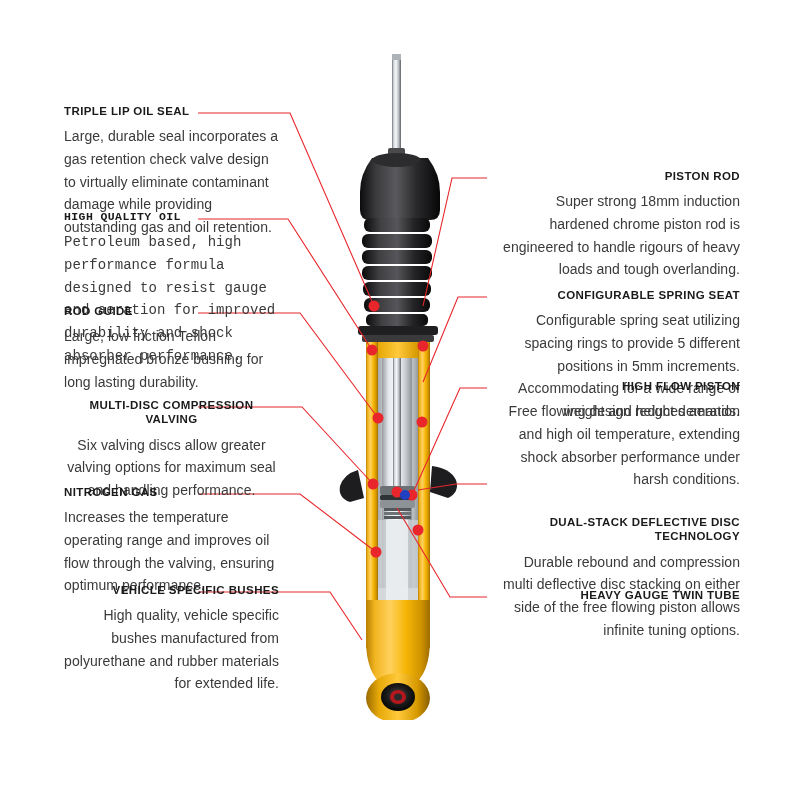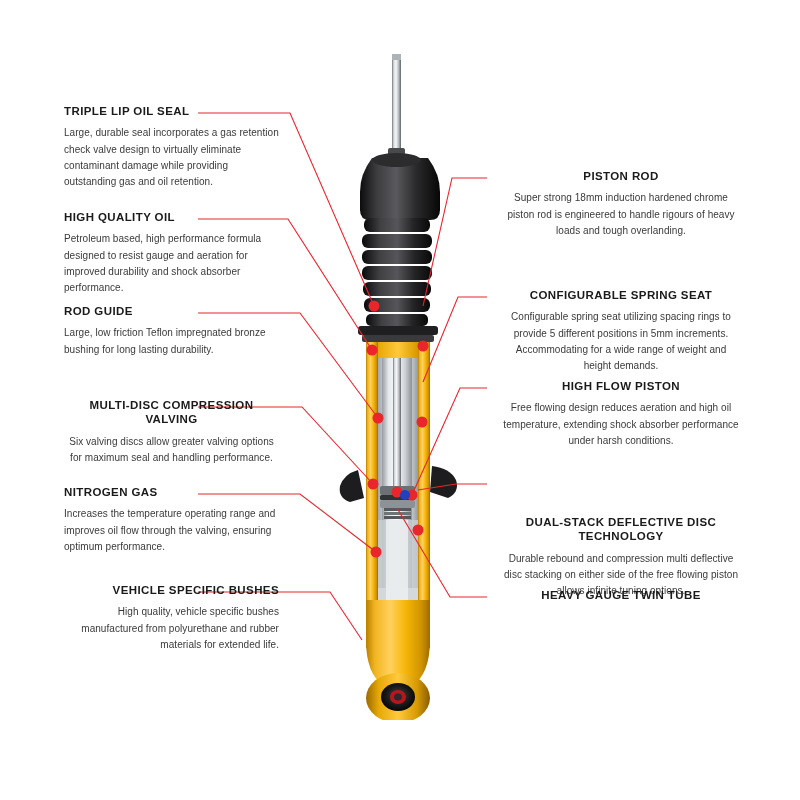--- a/index.html
+++ b/index.html
@@ -19,32 +19,32 @@
     position: absolute;
     left: 0; top: 0;
     width: 800px;
     height: 800px;
   }
   .callout {
     position: absolute;
     width: 215px;
   }
   .callout.left { text-align: left; }
-  .callout.right { text-align: center; }
+  .callout.right { text-align: right; }
   .callout .title {
     font-size: 11.5px;
     font-weight: bold;
     letter-spacing: 0.4px;
     line-height: 1.25;
     text-transform: uppercase;
     color: #1a1a1a;
     margin-bottom: 7px;
   }
   .callout .body {
-    font-size: 10px;
+    font-size: 14px;
     line-height: 1.62;
     color: #3a3a3a;
     letter-spacing: 0.05px;
   }
   svg.lines {
     position: absolute;
     left: 0; top: 0;
     width: 800px;
     height: 800px;
     pointer-events: none;
@@ -206,21 +206,21 @@
       <path d="M487 484 L456 484 L418 490"></path>
       <path d="M487 597 L450 597 L397 508"></path>
     </g>
   </svg>
 
   <div class="callout left" style="left:64px; top:104px;">
     <div class="title">Triple Lip Oil Seal</div>
     <div class="body">Large, durable seal incorporates a gas retention check valve design to virtually eliminate contaminant damage while providing outstanding gas and oil retention.</div>
   </div>
 
-  <div class="callout left" style="left:64px; top:210px;">
+  <div class="callout left" style="left:64px; top:210px;font-family:Liberation Mono, monospace;">
     <div class="title">High Quality Oil</div>
     <div class="body">Petroleum based, high performance formula designed to resist gauge and aeration for improved durability and shock absorber performance.</div>
   </div>
 
   <div class="callout left" style="left:64px; top:304px;">
     <div class="title">Rod Guide</div>
     <div class="body">Large, low friction Teflon impregnated bronze bushing for long lasting durability.</div>
   </div>
 
   <div class="callout left" style="left:64px; top:398px;text-align:center;">

